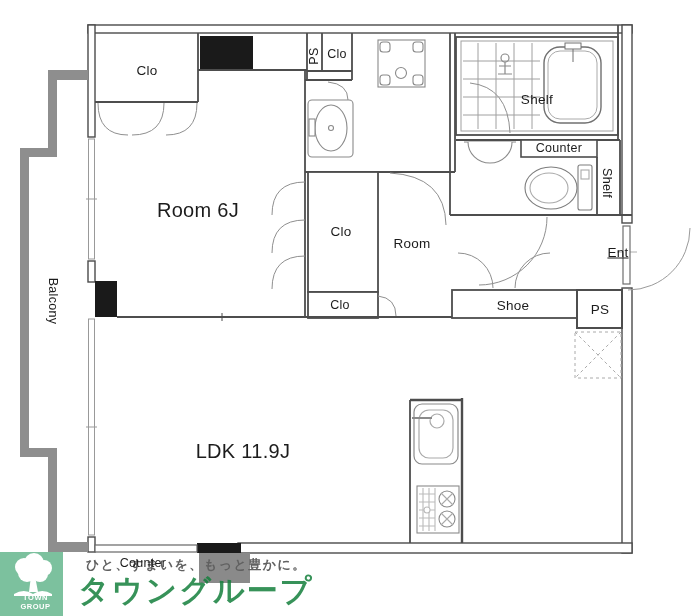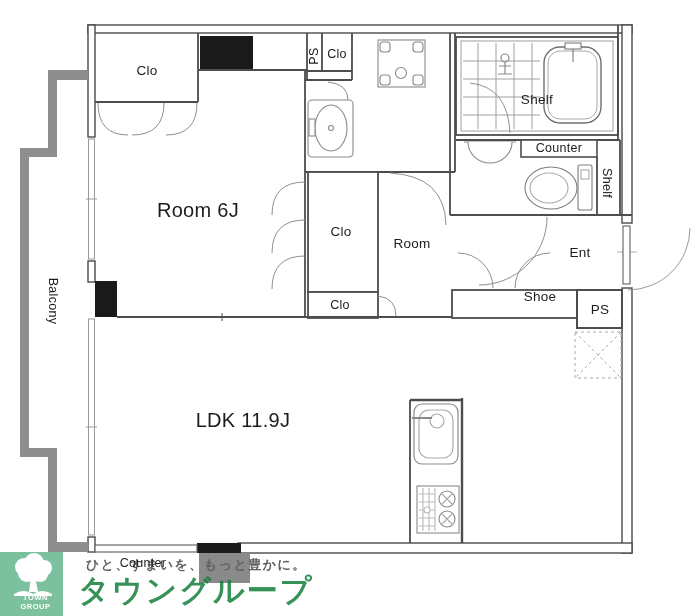--- a/index.html
+++ b/index.html
@@ -173,26 +173,26 @@
 
 <div class="label" style="left:147px;top:70px;">Clo</div>
 <div class="label small rot-ccw" style="left:314px;top:56px;">PS</div>
 <div class="label small" style="left:337px;top:54px;">Clo</div>
 <div class="label" style="left:537px;top:99px;">Shelf</div>
 <div class="label small" style="left:559px;top:148px;">Counter</div>
 <div class="label small rot-cw" style="left:607px;top:183px;">Shelf</div>
 <div class="label big" style="left:198px;top:210px;">Room 6J</div>
 <div class="label" style="left:341px;top:231px;">Clo</div>
 <div class="label" style="left:412px;top:243px;">Room</div>
-<div class="label" style="left:580px;top:252px;">Ent</div>
+<div class="label" style="left:618px;top:252px;text-decoration:underline;">Ent</div>
 <div class="label small" style="left:340px;top:305px;">Clo</div>
-<div class="label" style="left:513px;top:296px;margin-left:27px;">Shoe</div>
+<div class="label" style="left:513px;top:305px;">Shoe</div>
 <div class="label" style="left:600px;top:309px;">PS</div>
 <div class="label small rot-cw" style="left:53px;top:301px;">Balcony</div>
-<div class="label big" style="left:243px;top:420px;text-align:center;">LDK 11.9J</div>
+<div class="label big" style="left:243px;top:451px;text-align:center;">LDK 11.9J</div>
 <div class="label small" style="left:143px;top:563px;">Counter</div>
 
 <div class="watermark-tagline">ひと、すまいを、もっと豊かに。</div>
 <div class="watermark-brand">タウングループ</div>
 
 <div class="logo-box">
   <svg width="63" height="46" viewBox="0 0 63 46">
     <g fill="#ffffff">
       <circle cx="24" cy="15" r="9"></circle>
       <circle cx="34" cy="11" r="10"></circle>

